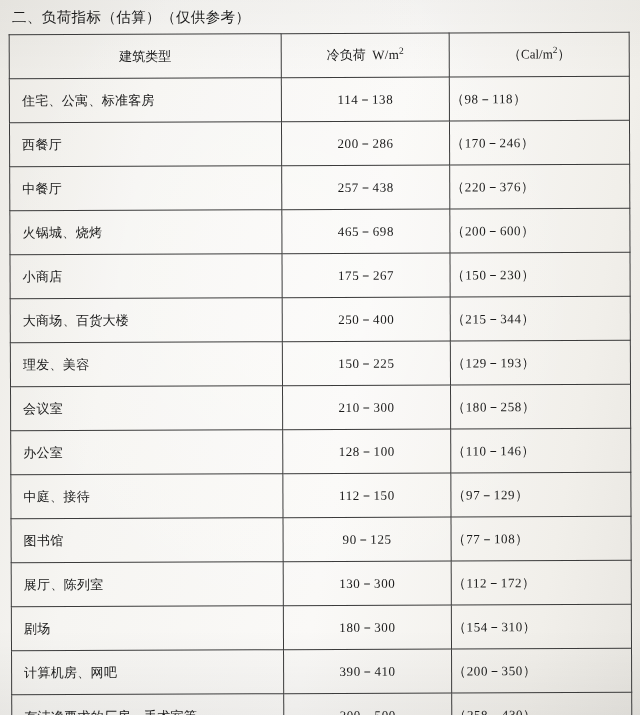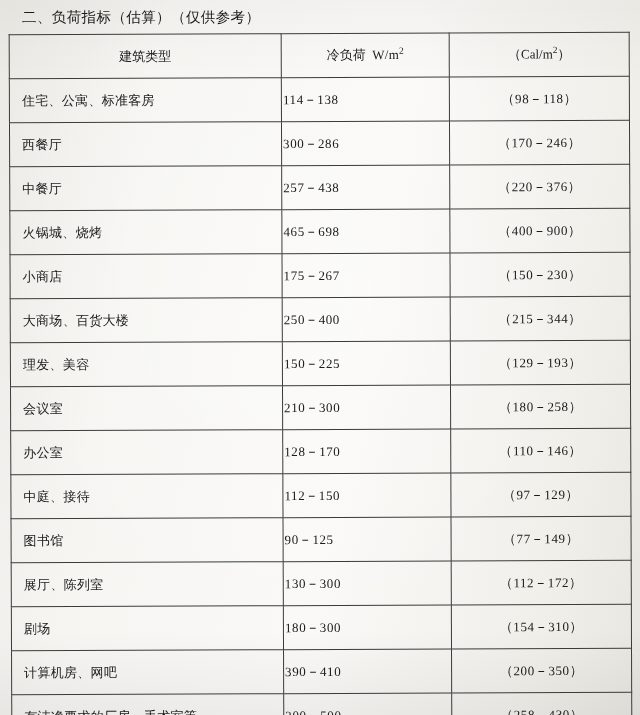--- a/index.html
+++ b/index.html
@@ -30,21 +30,21 @@
     pointer-events: none;
   }
   .content {
     position: relative;
     z-index: 2;
   }
 
   .section-heading {
     font-size: 14.5px;
     letter-spacing: 0.4px;
-    padding: 8px 0 6px 22px;
+    padding: 8px 0 6px 12px;
     white-space: nowrap;
   }
 
   .table-wrap {
     padding: 0 10px 0 10px;
   }
 
   table.load-table {
     border-collapse: collapse;
     width: 620px;
@@ -77,25 +77,25 @@
     text-align: center;
   }
 
   td.cat {
     text-align: left;
     padding-left: 12px;
     font-size: 13.5px;
     letter-spacing: 0.3px;
   }
   td.num {
+    text-align: center;
     font-size: 13px;
     letter-spacing: 0.6px;
   }
   td.cal {
-    text-align: center;
     font-size: 13px;
     letter-spacing: 0.6px;
   }
   .last-row td { height: 40px; }
 </style>
 </head>
 <body>
 
 <div class="paper"></div>
 
@@ -122,32 +122,32 @@
         </tr>
       </thead>
       <tbody id="table-body">
           <tr>
             <td class="cat">住宅、公寓、标准客房</td>
             <td class="num">114－138</td>
             <td class="cal">（98－118）</td>
           </tr>
           <tr>
             <td class="cat">西餐厅</td>
-            <td class="num">300－286</td>
+            <td class="num">200－286</td>
             <td class="cal">（170－246）</td>
           </tr>
           <tr>
             <td class="cat">中餐厅</td>
             <td class="num">257－438</td>
             <td class="cal">（220－376）</td>
           </tr>
           <tr>
             <td class="cat">火锅城、烧烤</td>
             <td class="num">465－698</td>
-            <td class="cal">（400－900）</td>
+            <td class="cal">（200－600）</td>
           </tr>
           <tr>
             <td class="cat">小商店</td>
             <td class="num">175－267</td>
             <td class="cal">（150－230）</td>
           </tr>
           <tr>
             <td class="cat">大商场、百货大楼</td>
             <td class="num">250－400</td>
             <td class="cal">（215－344）</td>
@@ -157,32 +157,32 @@
             <td class="num">150－225</td>
             <td class="cal">（129－193）</td>
           </tr>
           <tr>
             <td class="cat">会议室</td>
             <td class="num">210－300</td>
             <td class="cal">（180－258）</td>
           </tr>
           <tr>
             <td class="cat">办公室</td>
-            <td class="num">128－170</td>
+            <td class="num">128－100</td>
             <td class="cal">（110－146）</td>
           </tr>
           <tr>
             <td class="cat">中庭、接待</td>
             <td class="num">112－150</td>
             <td class="cal">（97－129）</td>
           </tr>
           <tr>
             <td class="cat">图书馆</td>
             <td class="num">90－125</td>
-            <td class="cal">（77－149）</td>
+            <td class="cal">（77－108）</td>
           </tr>
           <tr>
             <td class="cat">展厅、陈列室</td>
             <td class="num">130－300</td>
             <td class="cal">（112－172）</td>
           </tr>
           <tr>
             <td class="cat">剧场</td>
             <td class="num">180－300</td>
             <td class="cal">（154－310）</td>

